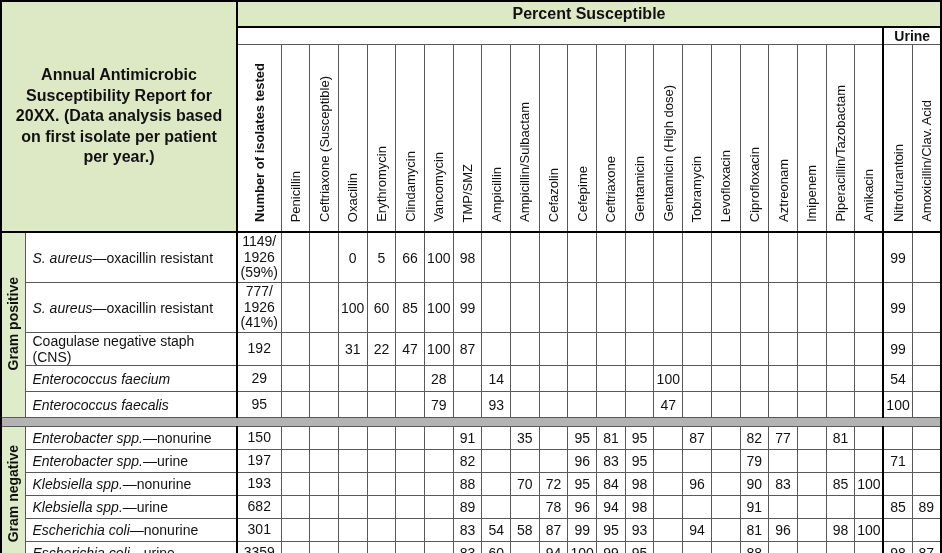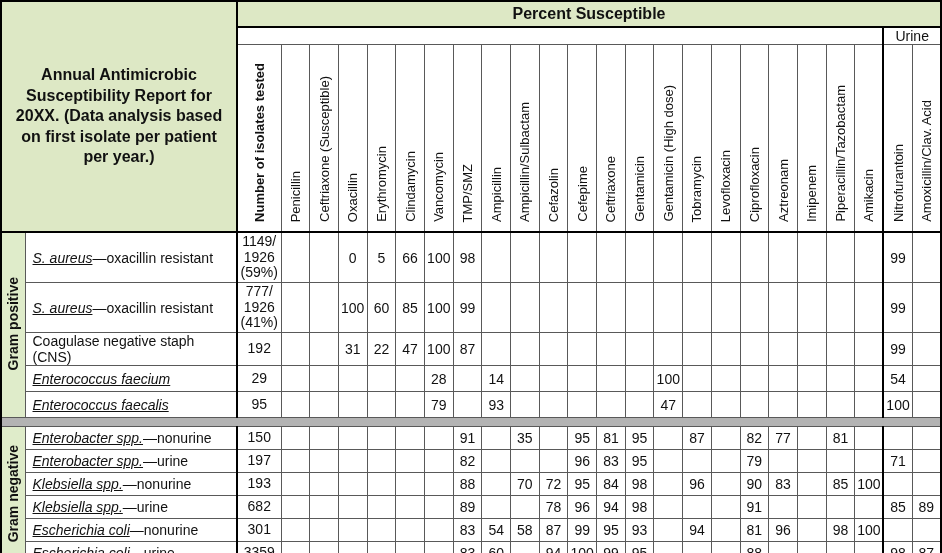--- a/index.html
+++ b/index.html
@@ -15,34 +15,34 @@
     border:2px solid var(--frame);}
   th,td{border:1px solid var(--grid);padding:0;font-weight:normal;overflow:hidden;}
 
   
   tr.row-a th{height:24px;background:var(--header-green);font-weight:bold;
     font-size:16px;text-align:center;border-bottom:2px solid var(--frame);}
   th.desc{background:#fff;font-weight:normal;font-size:13px;text-align:left;
     vertical-align:middle;padding:6px 12px;line-height:1.28;
     border-right:2px solid var(--frame);border-bottom:2px solid var(--frame);margin-left:42px;}
   tr.row-b th{height:16px;background:#fff;font-size:14px;}
-  th.urine{font-weight:normal;text-align:center;}
+  th.urine{font-weight:bold;text-align:center;}
   .thick-left{border-left:2px solid var(--frame) !important;}
 
   
   tr.row-c th{height:181px;vertical-align:bottom;text-align:center;
     padding:0 0 5px 0;border-bottom:2px solid var(--frame);background:#fff;}
   .rot{writing-mode:vertical-rl;transform:rotate(180deg);white-space:nowrap;
     font-size:13px;line-height:1;display:inline-block;}
   th.isol-head .rot{font-weight:bold;}
 
   
   tbody td{font-size:14px;text-align:center;vertical-align:middle;}
   td.organism{text-align:left;padding:0 4px 0 7px;}
-  td.organism .it{font-style:italic;text-decoration:underline;}
+  td.organism .it{font-style:italic;}
   td.isolates{white-space:pre-line;line-height:1.12;border-left:2px solid var(--frame);}
   td.group-cell{background:var(--sidebar-green);text-align:center;vertical-align:middle;}
   td.group-cell .rot{font-weight:bold;font-size:14px;}
   tr.big td{height:49px;}
   tr.med td{height:25px;}
   tr.gn td{height:22px;}
   tr.sep td{height:8px;background:var(--separator-gray);}
 </style>
 </head>
 <body>

